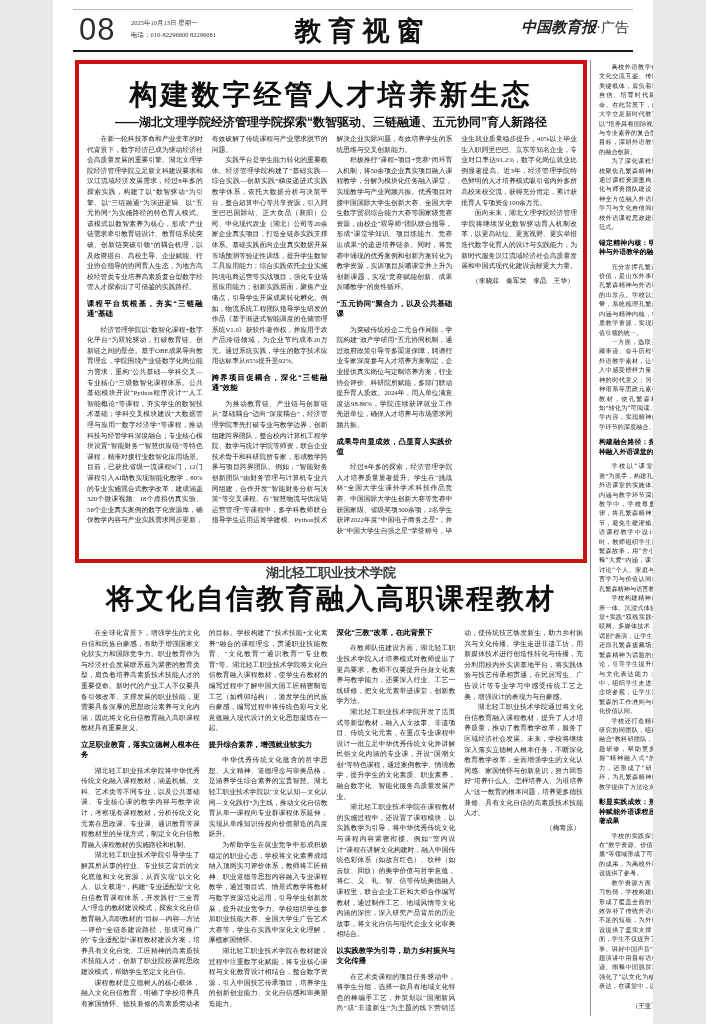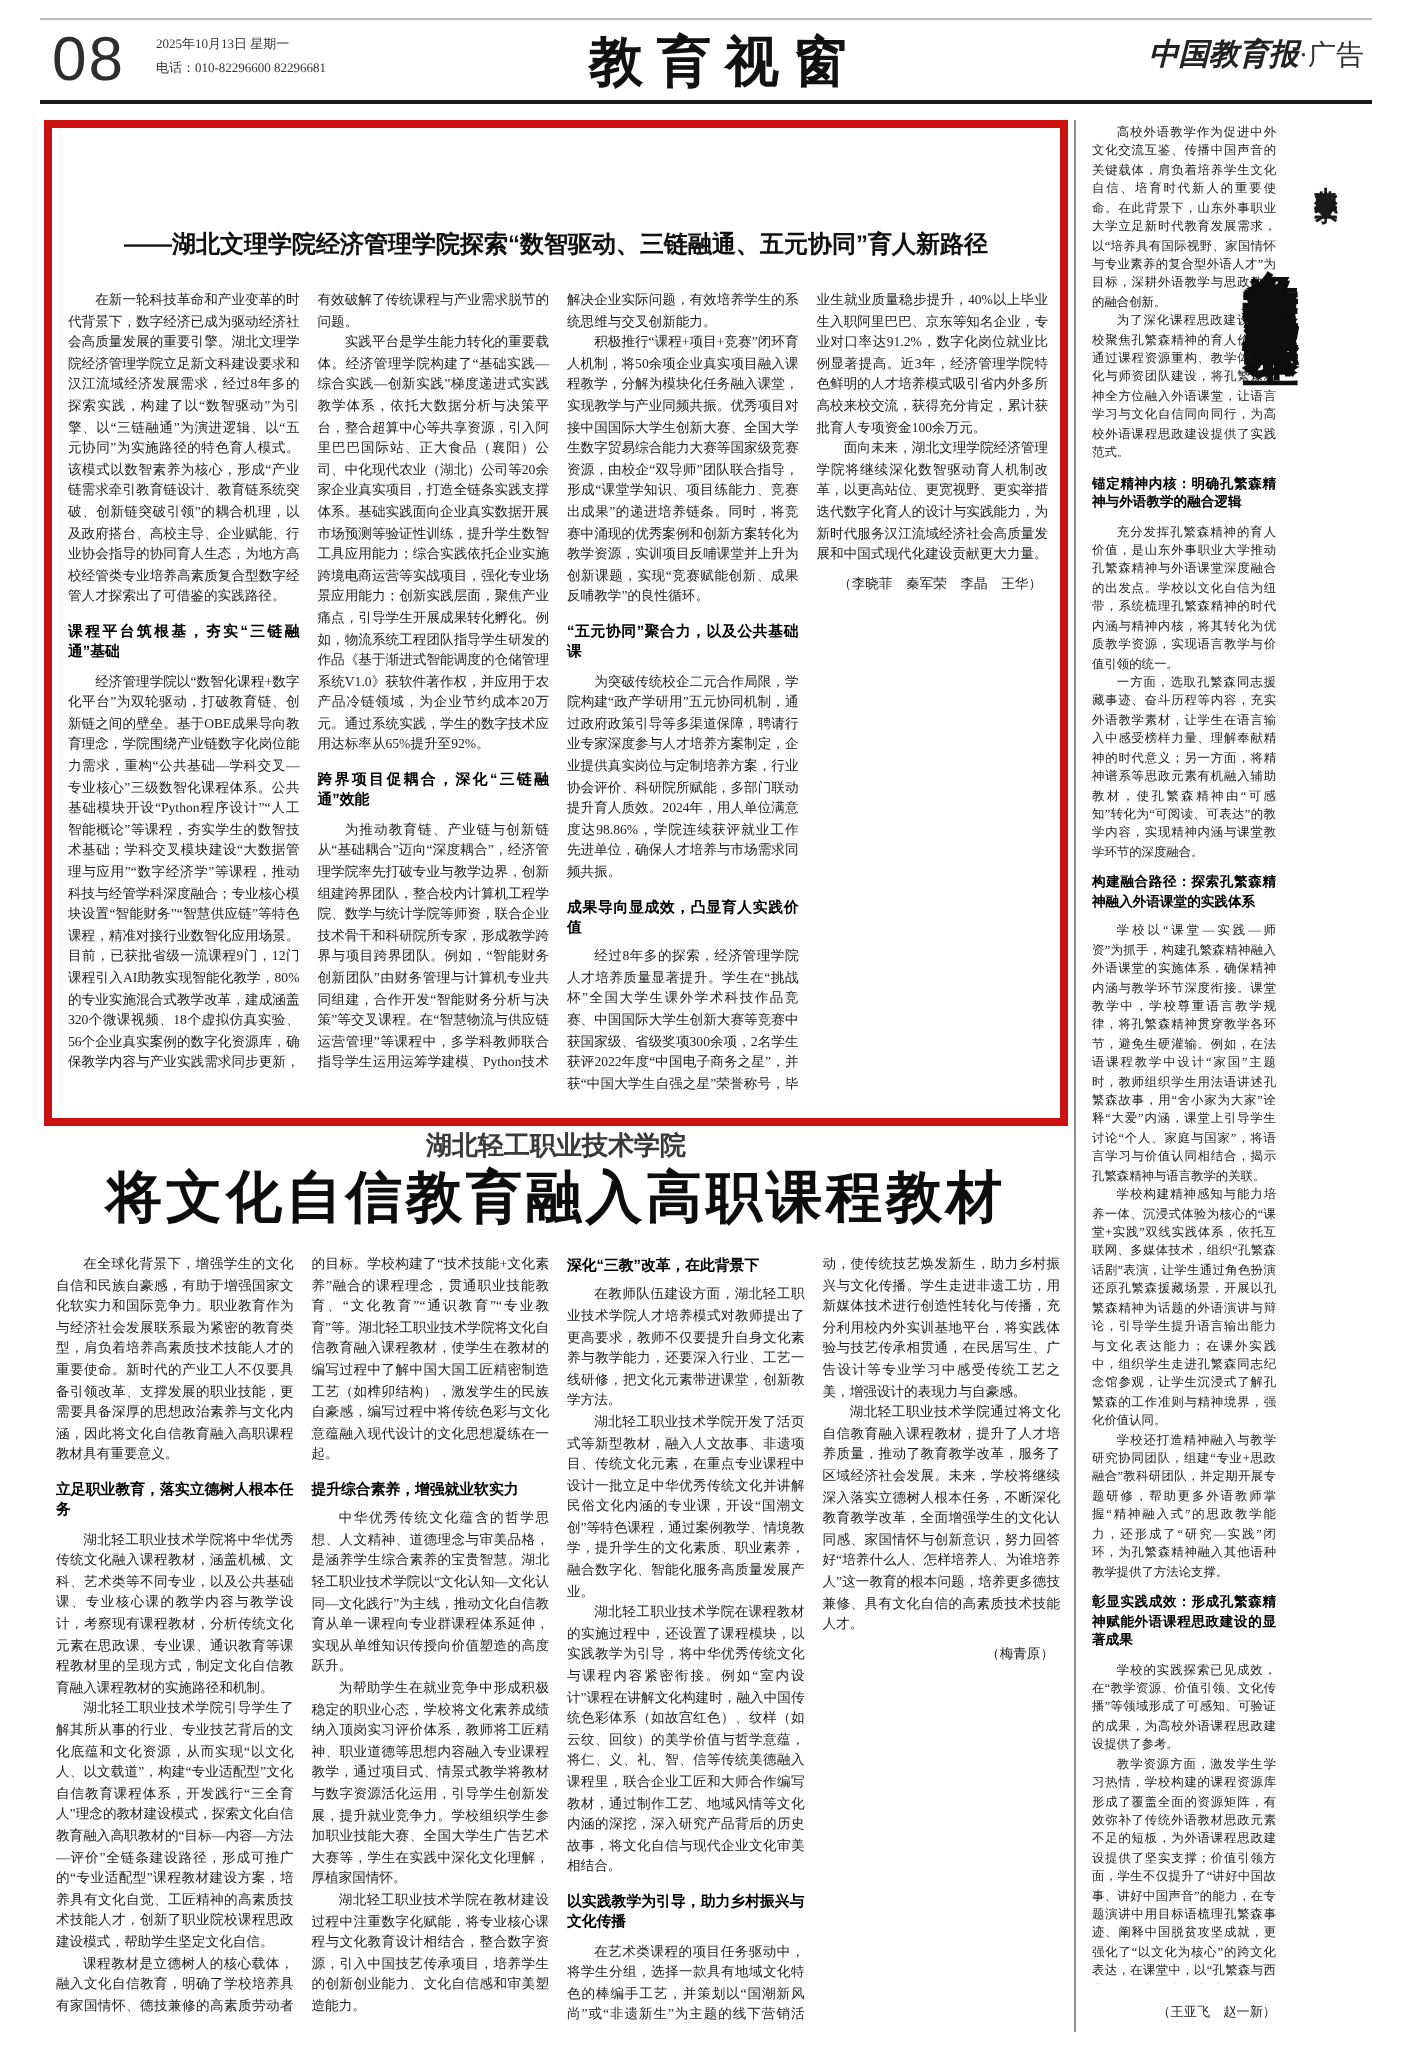--- a/index.html
+++ b/index.html
@@ -1,37 +1,37 @@
 <!DOCTYPE html>
 <html><head>
 <meta charset="utf-8">
 <style>
   html,body{margin:0;padding:0;background:#e8e8e8;}
   .page{
-    position:relative;width:706px;height:1024px;margin:0 auto;
+    position:relative;width:600px;height:1024px;margin:0 auto;
     background:#ffffff;overflow:hidden;
     font-family:"Liberation Serif","DejaVu Serif",serif;color:#222;
   }
   .hairline-top{position:absolute;left:20px;right:20px;top:9px;height:1px;background:#b9b9b9;}
   .header-rule{position:absolute;left:20px;right:20px;top:50px;height:2px;background:#1a1a1a;}
   .page-number{position:absolute;left:26px;top:12px;font-family:"Liberation Sans","DejaVu Sans",sans-serif;
     font-size:31px;font-weight:400;color:#2e2e2e;letter-spacing:1px;}
   .dateline{position:absolute;left:78px;top:17px;font-size:6.5px;line-height:1.8;color:#333;}
   .section-title{position:absolute;left:0;right:0;top:13px;text-align:center;
     font-size:27px;font-weight:900;letter-spacing:7px;color:#111;margin-left:19px;}
   .masthead{position:absolute;right:24px;top:18px;font-size:15px;font-weight:bold;font-style:italic;color:#222;white-space:nowrap;}
   .masthead .suffix{font-size:14px;font-style:normal;font-weight:normal;color:#333;}
 
   
   .red-box{position:absolute;left:22px;top:60px;width:504px;height:495px;border:4px solid #cc1111;background:#fff;}
   .main-headline{position:absolute;left:22px;width:512px;top:76px;text-align:center;
     font-family:"Liberation Sans","DejaVu Sans",sans-serif;font-size:28px;font-weight:900;letter-spacing:3px;color:#0d0d0d;}
   .main-subtitle{position:absolute;left:28px;width:500px;top:114px;text-align:center;
     font-family:"Liberation Sans","DejaVu Sans",sans-serif;font-size:12px;font-weight:700;color:#111;}
-  .main-body{position:absolute;left:34px;top:146px;width:490px;height:410px;
+  .main-body{position:absolute;left:34px;top:134px;width:490px;height:410px;
     column-count:4;column-gap:9px;column-fill:auto;overflow:hidden;
     font-size:6.8px;line-height:1.56;text-align:justify;color:#222;}
 
   .para{margin:0;text-indent:2em;}
   .subhead{margin:6px 0 5px;font-family:"Liberation Sans","DejaVu Sans",sans-serif;
     font-weight:bold;font-size:7.4px;line-height:1.4;color:#000;text-indent:0;}
   .byline{margin-top:4px;text-align:right;padding-right:3px;font-size:6.8px;}
 
   
   .bottom-kicker{position:absolute;left:22px;width:512px;top:564px;text-align:center;
@@ -65,20 +65,21 @@
   <div class="page-number">08</div>
   <div class="dateline">
     <div>2025年10月13日 星期一</div>
     <div>电话：010-82296600 82296681</div>
   </div>
   <div class="section-title">教育视窗</div>
   <div class="masthead"><span>中国教育报</span><span class="suffix">·广告</span></div>
   <div class="header-rule"></div>
 
   <div class="red-box"></div>
+  <h1 class="main-headline" style="margin:0;">构建数字经管人才培养新生态</h1>
   <div class="main-subtitle">——湖北文理学院经济管理学院探索“数智驱动、三链融通、五元协同”育人新路径</div>
   <div class="main-body">
       <p class="para">在新一轮科技革命和产业变革的时代背景下，数字经济已成为驱动经济社会高质量发展的重要引擎。湖北文理学院经济管理学院立足新文科建设要求和汉江流域经济发展需求，经过8年多的探索实践，构建了以“数智驱动”为引擎、以“三链融通”为演进逻辑、以“五元协同”为实施路径的特色育人模式。该模式以数智素养为核心，形成“产业链需求牵引教育链设计、教育链系统突破、创新链突破引领”的耦合机理，以及政府搭台、高校主导、企业赋能、行业协会指导的协同育人生态，为地方高校经管类专业培养高素质复合型数字经管人才探索出了可借鉴的实践路径。</p>
       <h4 class="subhead">课程平台筑根基，夯实“三链融通”基础</h4>
       <p class="para">经济管理学院以“数智化课程+数字化平台”为双轮驱动，打破教育链、创新链之间的壁垒。基于OBE成果导向教育理念，学院围绕产业链数字化岗位能力需求，重构“公共基础—学科交叉—专业核心”三级数智化课程体系。公共基础模块开设“Python程序设计”“人工智能概论”等课程，夯实学生的数智技术基础；学科交叉模块建设“大数据管理与应用”“数字经济学”等课程，推动科技与经管学科深度融合；专业核心模块设置“智能财务”“智慧供应链”等特色课程，精准对接行业数智化应用场景。目前，已获批省级一流课程9门，12门课程引入AI助教实现智能化教学，80%的专业实施混合式教学改革，建成涵盖320个微课视频、18个虚拟仿真实验、56个企业真实案例的数字化资源库，确保教学内容与产业实践需求同步更新，有效破解了传统课程与产业需求脱节的问题。</p>
       <p class="para">实践平台是学生能力转化的重要载体。经济管理学院构建了“基础实践—综合实践—创新实践”梯度递进式实践教学体系，依托大数据分析与决策平台，整合超算中心等共享资源，引入阿里巴巴国际站、正大食品（襄阳）公司、中化现代农业（湖北）公司等20余家企业真实项目，打造全链条实践支撑体系。基础实践面向企业真实数据开展市场预测等验证性训练，提升学生数智工具应用能力；综合实践依托企业实施跨境电商运营等实战项目，强化专业场景应用能力；创新实践层面，聚焦产业痛点，引导学生开展成果转化孵化。例如，物流系统工程团队指导学生研发的作品《基于渐进式智能调度的仓储管理系统V1.0》获软件著作权，并应用于农产品冷链领域，为企业节约成本20万元。通过系统实践，学生的数字技术应用达标率从65%提升至92%。</p>
       <h4 class="subhead">跨界项目促耦合，深化“三链融通”效能</h4>
       <p class="para">为推动教育链、产业链与创新链从“基础耦合”迈向“深度耦合”，经济管理学院率先打破专业与教学边界，创新组建跨界团队，整合校内计算机工程学院、数学与统计学院等师资，联合企业技术骨干和科研院所专家，形成教学跨界与项目跨界团队。例如，“智能财务创新团队”由财务管理与计算机专业共同组建，合作开发“智能财务分析与决策”等交叉课程。在“智慧物流与供应链运营管理”等课程中，多学科教师联合指导学生运用运筹学建模、Python技术解决企业实际问题，有效培养学生的系统思维与交叉创新能力。</p>
       <p class="para">积极推行“课程+项目+竞赛”闭环育人机制，将50余项企业真实项目融入课程教学，分解为模块化任务融入课堂，实现教学与产业同频共振。优秀项目对接中国国际大学生创新大赛、全国大学生数字贸易综合能力大赛等国家级竞赛资源，由校企“双导师”团队联合指导，形成“课堂学知识、项目练能力、竞赛出成果”的递进培养链条。同时，将竞赛中涌现的优秀案例和创新方案转化为教学资源，实训项目反哺课堂并上升为创新课题，实现“竞赛赋能创新、成果反哺教学”的良性循环。</p>
       <h4 class="subhead">“五元协同”聚合力，以及公共基础课</h4>

